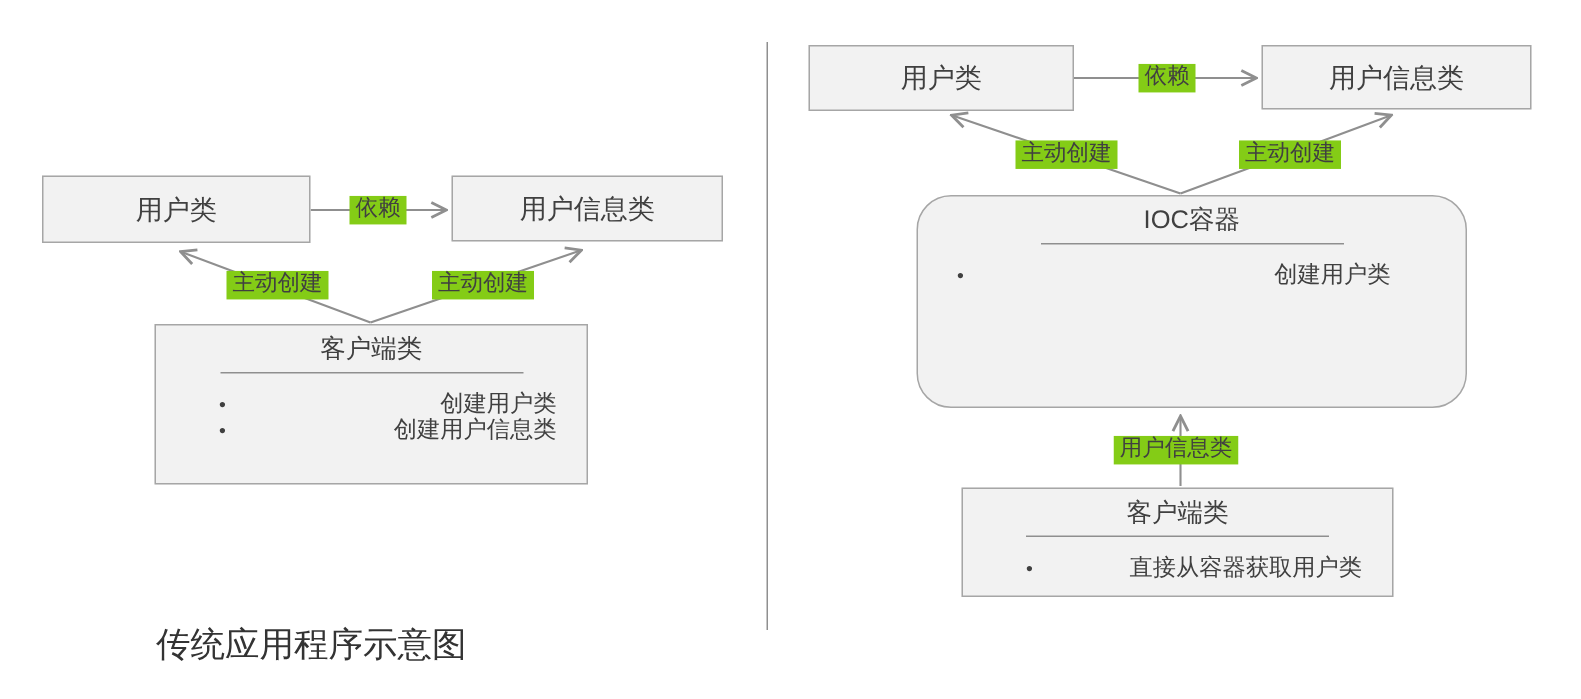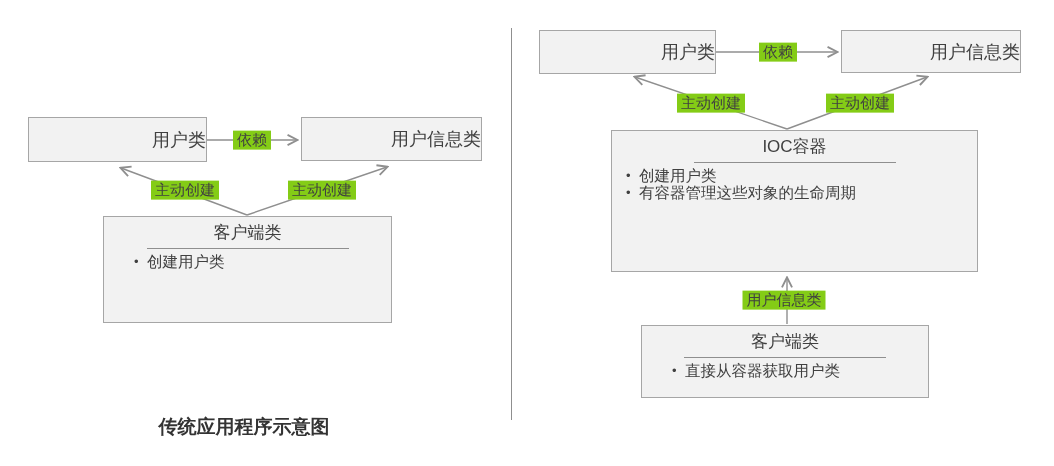--- a/index.html
+++ b/index.html
@@ -6,46 +6,46 @@
   .canvas{
     position:relative;width:1054px;height:466px;background:#fff;
     font-family:"Liberation Sans","DejaVu Sans",sans-serif;
     color:var(--text,#404040);overflow:hidden;
   }
   .arrow-layer{position:absolute;left:0;top:0;width:1054px;height:466px;}
   .divider{position:absolute;width:1px;background:var(--line,#8f8f8f);}
   .node{
     position:absolute;box-sizing:border-box;
     background:var(--box-fill,#f2f2f2);border:1px solid var(--box-border,#a6a6a6);
-    display:flex;align-items:center;justify-content:flex-end;
+    display:flex;align-items:center;justify-content:center;
     font-size:18px;color:var(--text,#404040);
   }
   .panel{
     position:absolute;box-sizing:border-box;
     background:var(--box-fill,#f2f2f2);border:1px solid var(--box-border,#a6a6a6);
   }
   .panel-title{
     text-align:center;font-size:17px;margin-top:6px;line-height:20px;
     color:var(--text,#404040);
   }
   .panel-rule{width:202px;border-top:1px solid var(--line,#8f8f8f);margin:5px auto 4px;height:0;}
-  .bullets{list-style:none;margin:0;padding:0 8px 0 30px;}
+  .bullets{list-style:none;margin:12px;padding:0 8px 0 30px;text-align:right;}
   .bullets.tight{padding:0 38px 0 14px;}
   .bullets li{
     position:relative;padding-left:13px;font-size:15.5px;line-height:17px;
     color:var(--text,#404040);
   }
   .bullets li::before{content:"\2022";position:absolute;left:0;top:0;font-size:13px;}
   .edge-label{
     position:absolute;transform:translate(-50%,-50%);
     background:#84cc16;padding:0 4px;white-space:nowrap;
     font-size:15px;line-height:1.25;color:var(--text,#404040);
   }
   .caption{
-    position:absolute;text-align:center;font-weight:bold;font-size:19px;
+    position:absolute;font-weight:normal;font-size:23px;
     color:var(--caption,#333);
   }
 </style>
 </head>
 <body>
 
 <div class="canvas">
 
   <svg class="arrow-layer" width="1054" height="466" viewBox="0 0 1054 466">
     <defs>
@@ -78,43 +78,43 @@
 
   <div class="edge-label" style="left:252px;top:140px;">依赖</div>
   <div class="edge-label" style="left:185px;top:190px;">主动创建</div>
   <div class="edge-label" style="left:322px;top:190px;">主动创建</div>
 
   <div class="panel" style="left:103px;top:216px;width:289px;height:107px;">
     <div class="panel-title">客户端类</div>
     <div class="panel-rule"></div>
     <ul class="bullets">
       <li>创建用户类</li>
+      <li>创建用户信息类</li>
     </ul>
   </div>
 
   <div class="caption" style="left:104px;top:414px;width:280px;">传统应用程序示意图</div>
 
   <div class="node" style="left:539px;top:30px;width:177px;height:44px;">
     <span>用户类</span>
   </div>
 
   <div class="node" style="left:841px;top:30px;width:180px;height:43px;">
     <span>用户信息类</span>
   </div>
 
   <div class="edge-label" style="left:778px;top:52px;">依赖</div>
   <div class="edge-label" style="left:711px;top:103px;">主动创建</div>
   <div class="edge-label" style="left:860px;top:103px;">主动创建</div>
 
-  <div class="panel" style="left:611px;top:130px;width:367px;height:142px;">
+  <div class="panel" style="left:611px;top:130px;width:367px;height:142px;border-radius:23px;">
     <div class="panel-title">IOC容器</div>
     <div class="panel-rule"></div>
     <ul class="bullets tight">
       <li>创建用户类</li>
-      <li>有容器管理这些对象的生命周期</li>
     </ul>
   </div>
 
   <div class="edge-label" style="left:784px;top:300px;">用户信息类</div>
 
   <div class="panel" style="left:641px;top:325px;width:288px;height:73px;">
     <div class="panel-title">客户端类</div>
     <div class="panel-rule"></div>
     <ul class="bullets">
       <li>直接从容器获取用户类</li>

